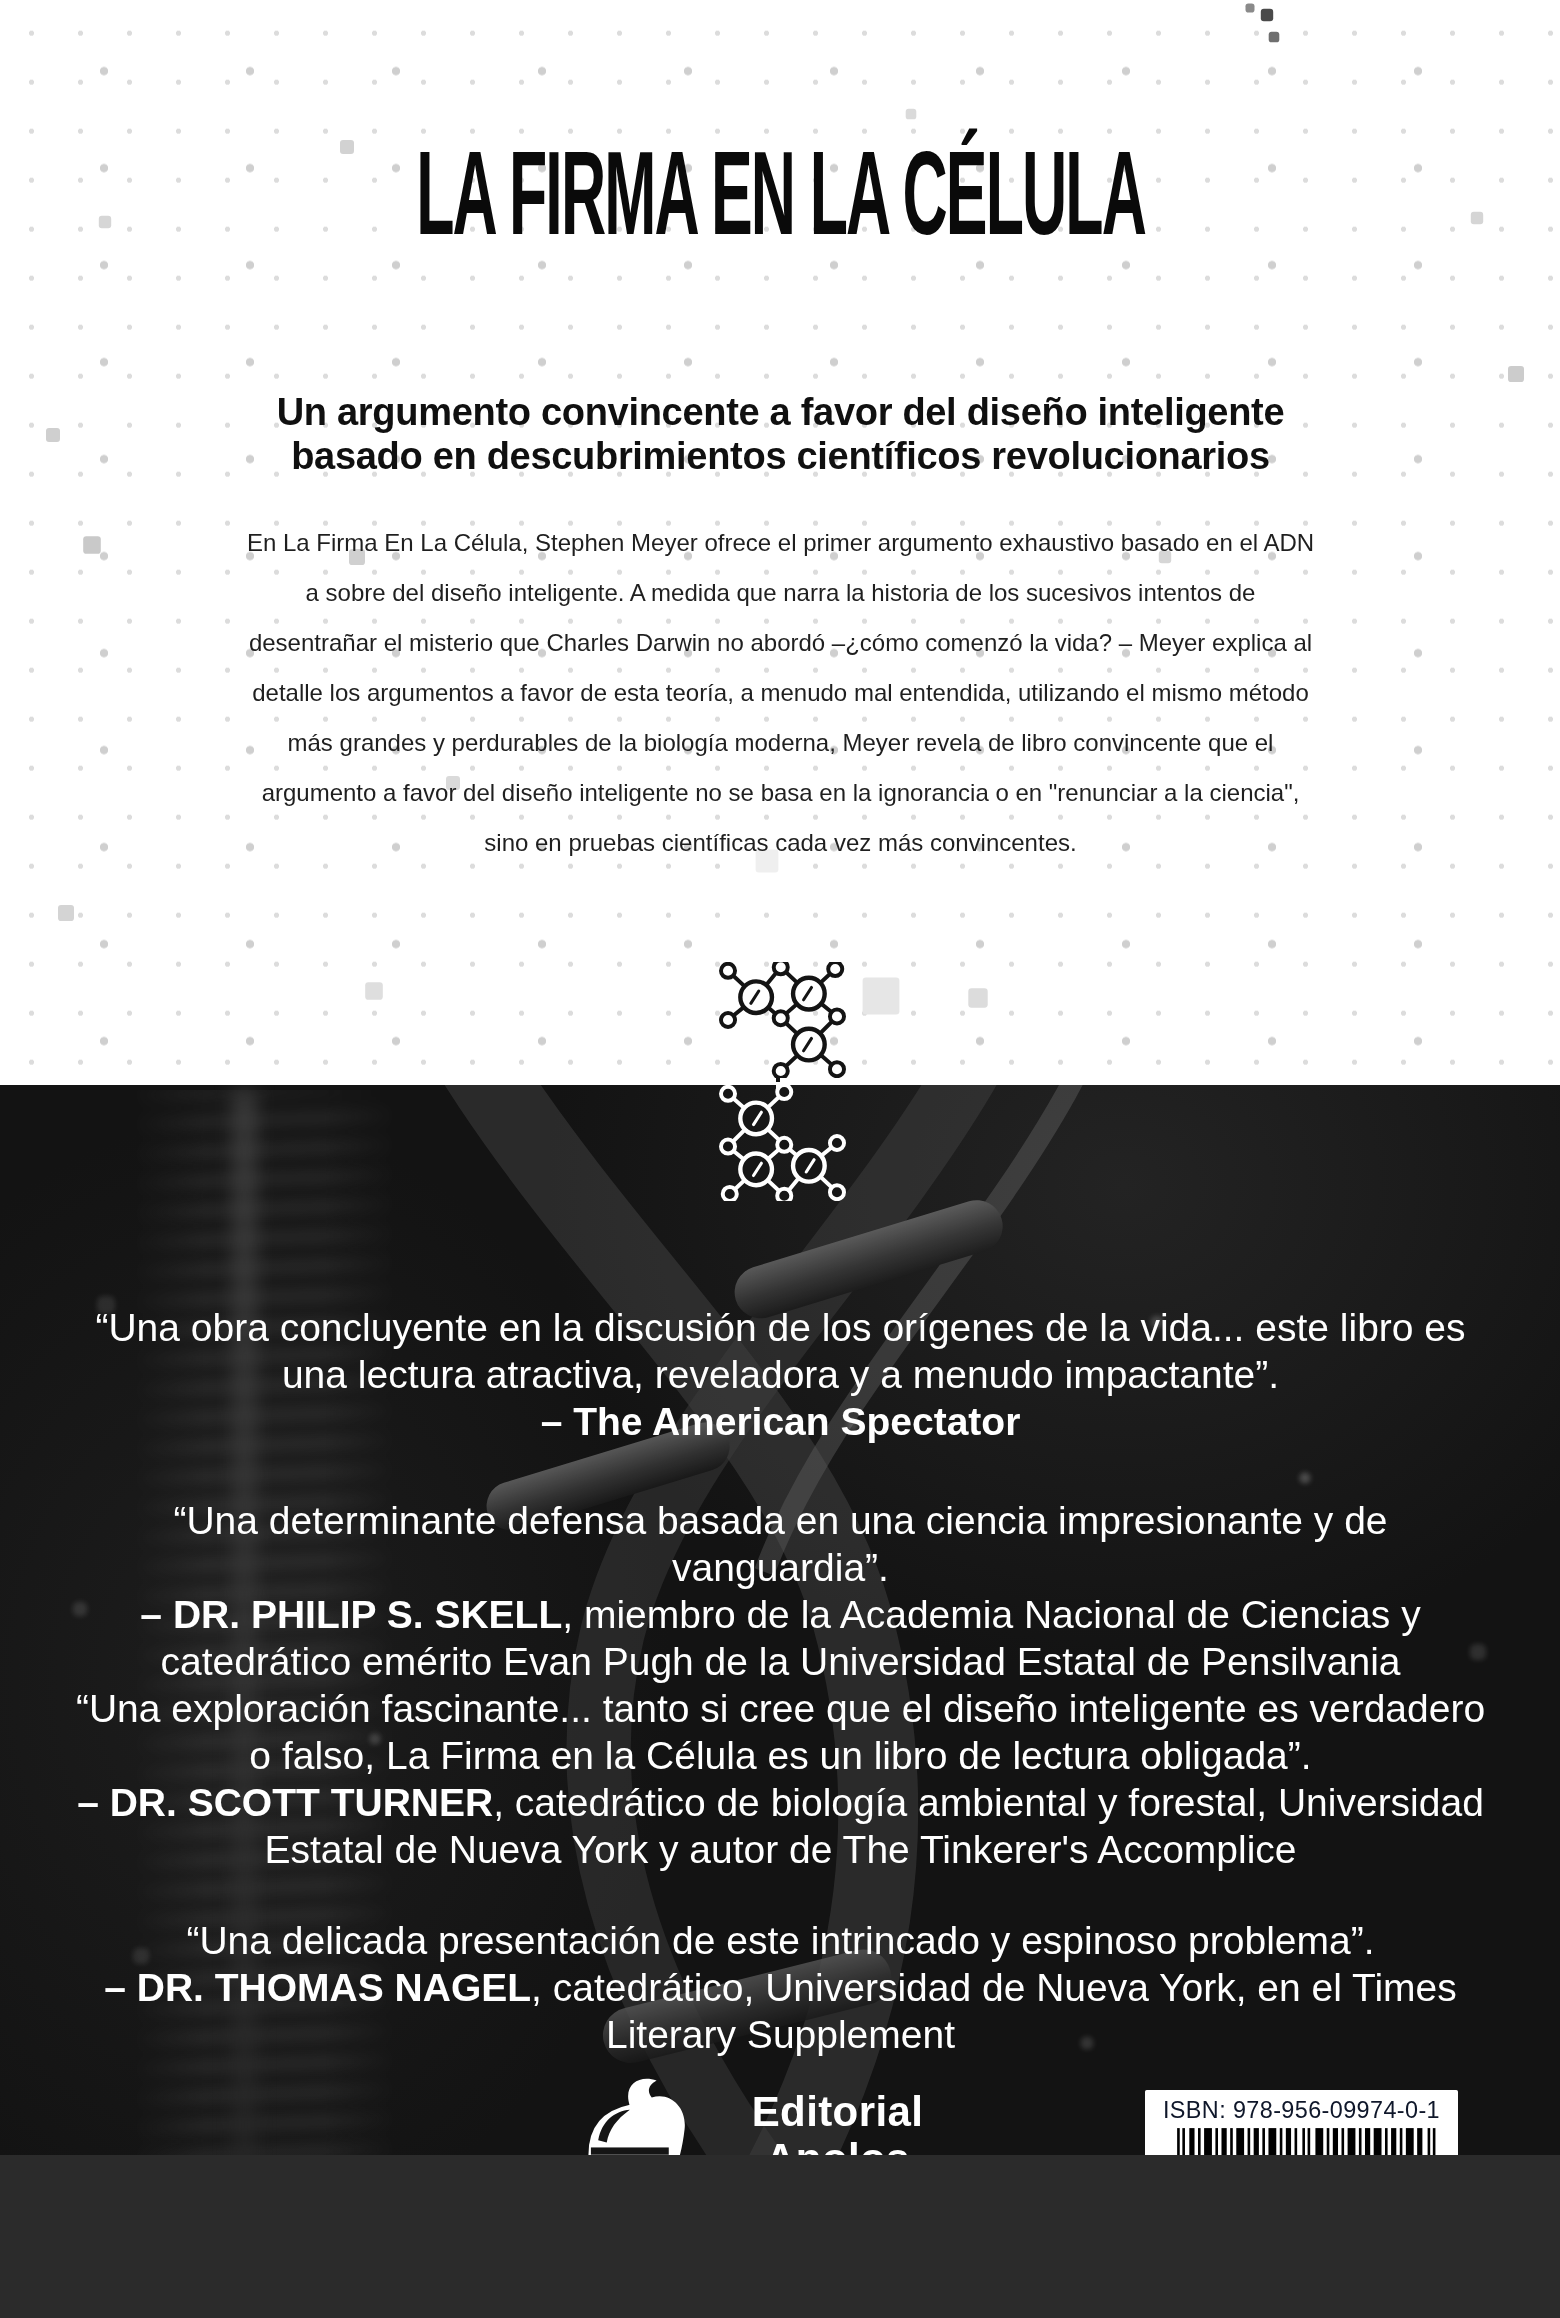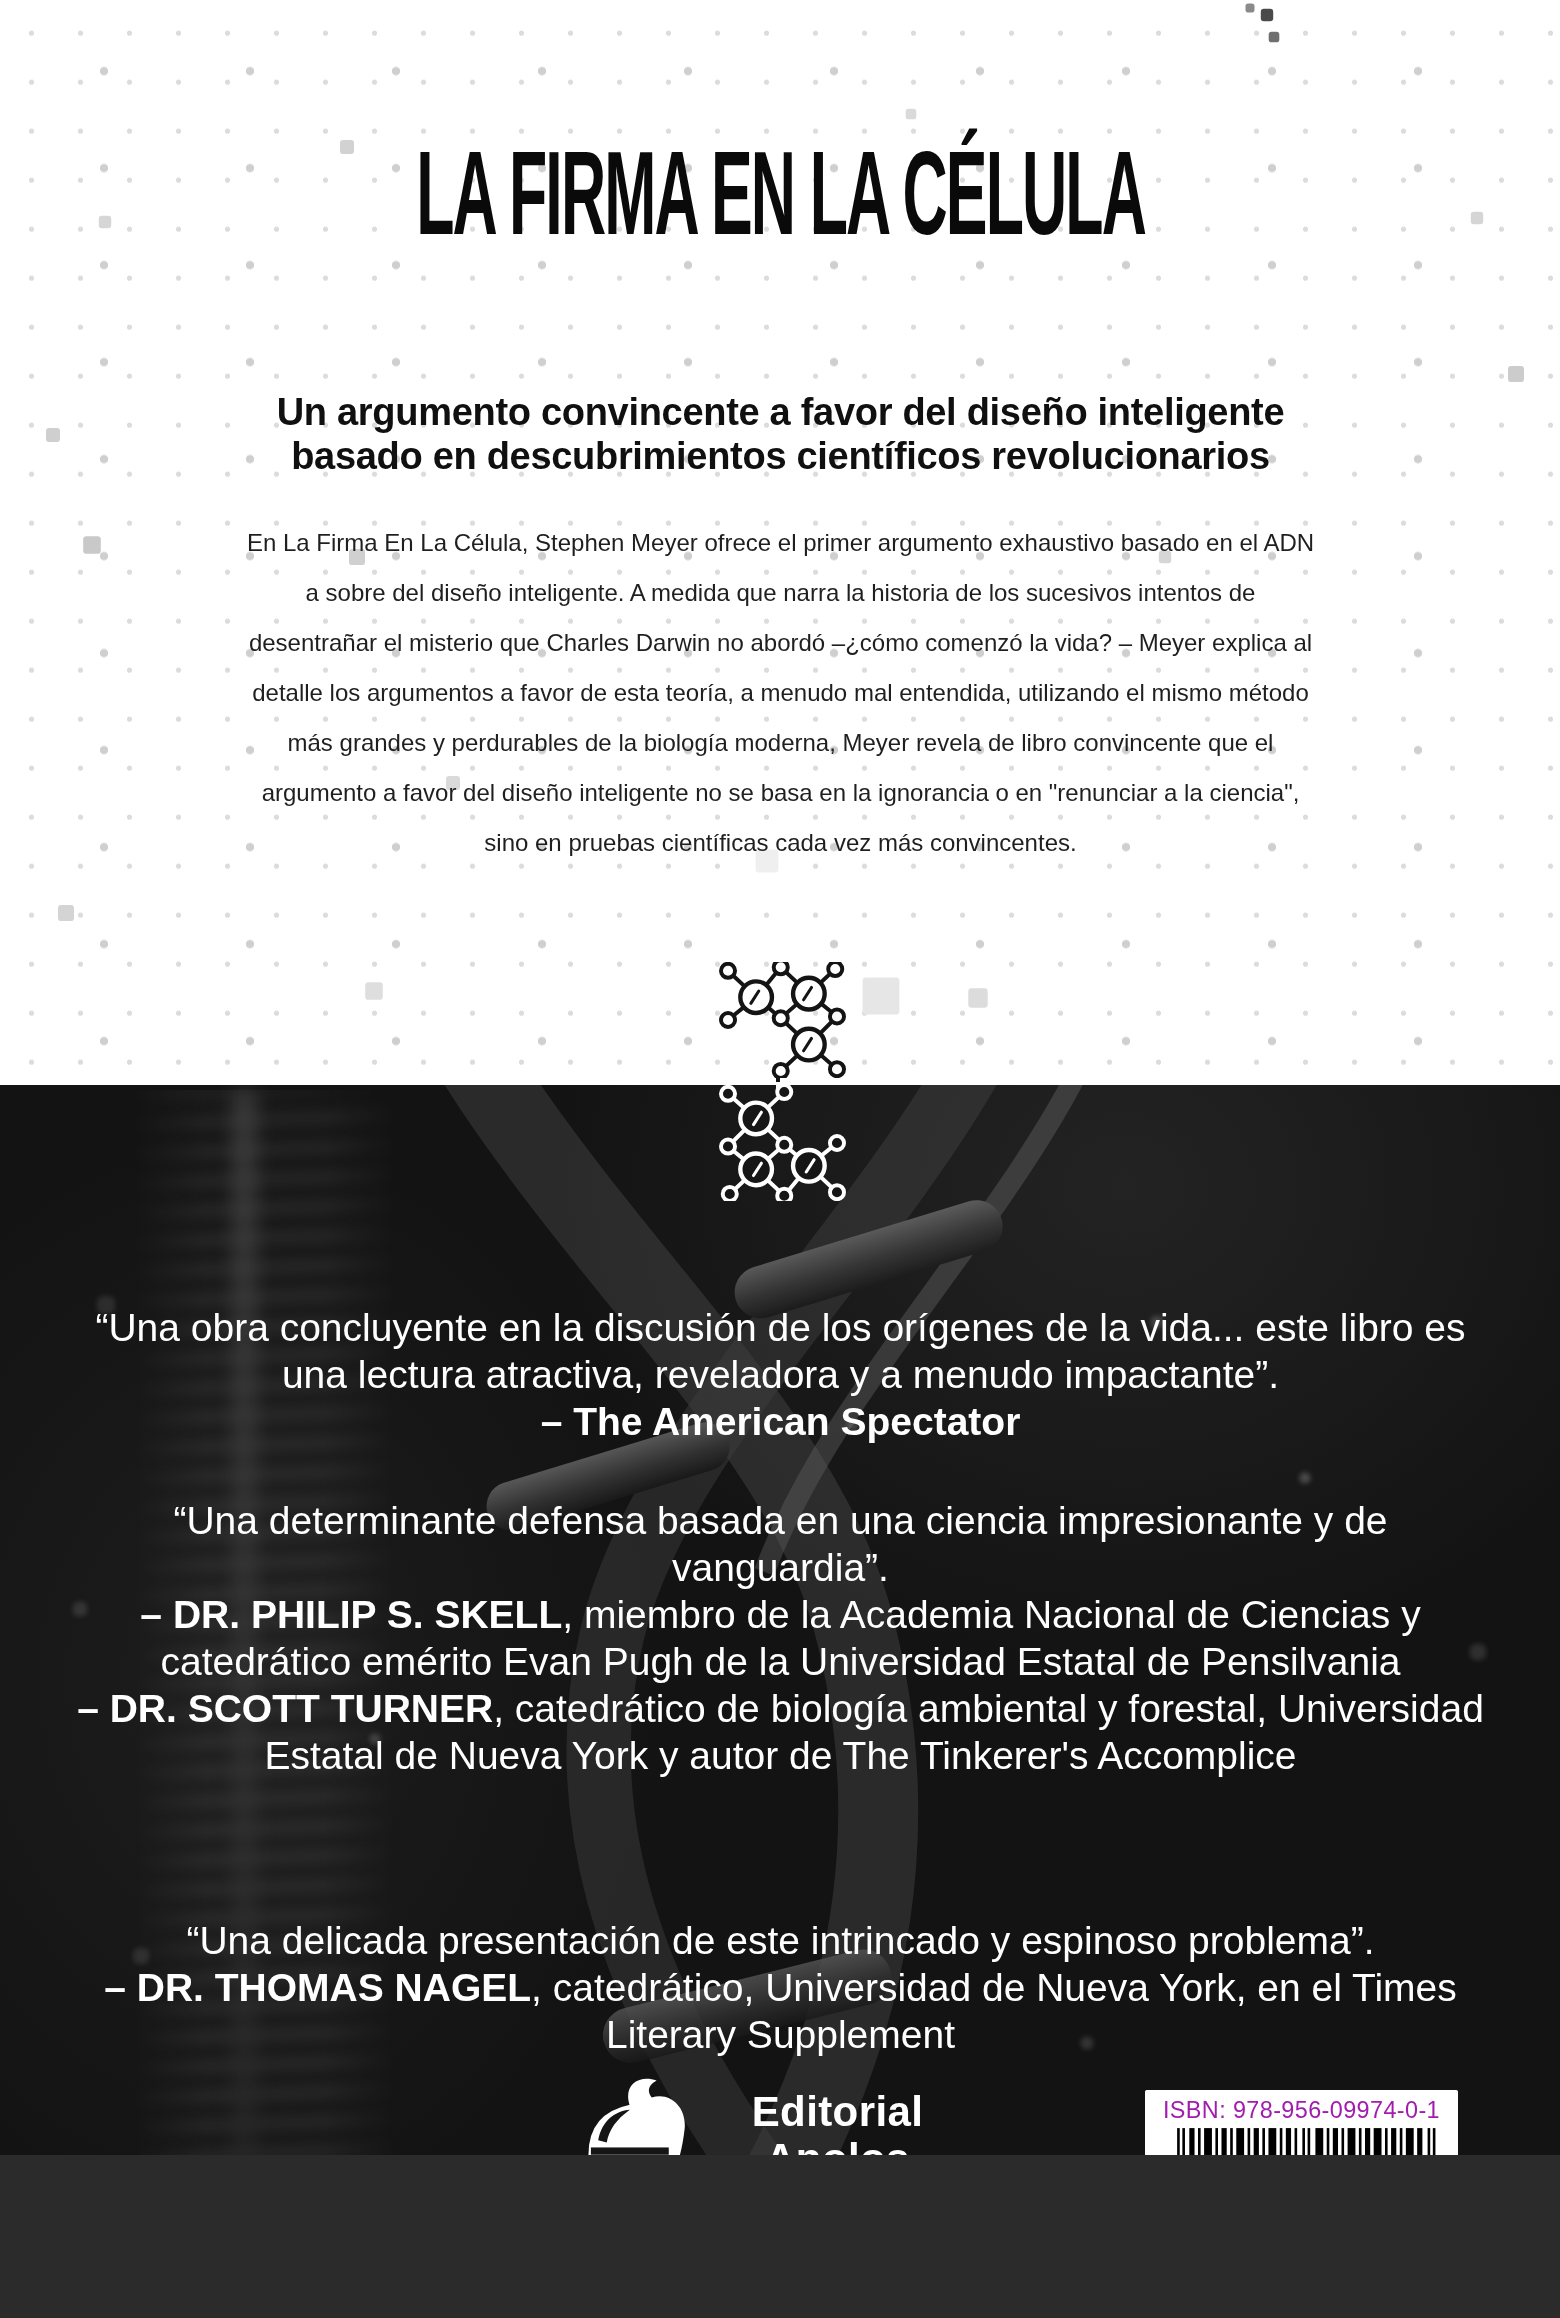--- a/index.html
+++ b/index.html
@@ -73,21 +73,21 @@
   .q1 .quote-source{margin-top:0;}
 
   
   .publisher{position:absolute;left:569px;top:2072px;z-index:3;display:flex;align-items:flex-start;}
   .knight{width:146px;height:174px;}
   .publisher-name{margin-left:14px;margin-top:15.6px;width:217px;text-align:center;
     color:#ffffff;font-size:42px;font-weight:700;line-height:47px;letter-spacing:0.4px;}
 
   .barcode-box{position:absolute;left:1145px;top:2090px;width:313px;height:201px;z-index:3;
     background:#ffffff;border-radius:1.7px;display:flex;flex-direction:column;align-items:center;}
-  .isbn-label{margin-top:7px;font-size:23.4px;color:#a21caf;letter-spacing:0.4px;white-space:nowrap;}
+  .isbn-label{margin-top:7px;font-size:23.4px;color:#0f172a;letter-spacing:0.4px;white-space:nowrap;}
   .bars{margin-top:3.5px;}
 </style>
 </head>
 <body>
 
 <div class="page">
 
   <div class="dark-base"></div>
   <div class="ladder"></div>
   <div class="spine"></div>
@@ -218,20 +218,21 @@
     <p class="quote-text">“Una obra concluyente en la discusión de los orígenes de la vida... este libro es una lectura atractiva, reveladora y a menudo impactante”.</p>
     <p class="quote-source"><span class="src-bold">– The American Spectator</span><span></span></p>
   </div>
 
   <div class="quote q2">
     <p class="quote-text">“Una determinante defensa basada en una ciencia impresionante y de vanguardia”.</p>
     <p class="quote-source"><span class="src-bold">– DR. PHILIP S. SKELL</span><span>, miembro de la Academia Nacional de Ciencias y catedrático emérito Evan Pugh de la Universidad Estatal de Pensilvania</span></p>
   </div>
 
   <div class="quote q3">
+    <p class="quote-text">“Una exploración fascinante... tanto si cree que el diseño inteligente es verdadero o falso, La Firma en la Célula es un libro de lectura obligada”.</p>
     <p class="quote-source"><span class="src-bold">– DR. SCOTT TURNER</span><span>, catedrático de biología ambiental y forestal, Universidad Estatal de Nueva York y autor de The Tinkerer's Accomplice</span></p>
   </div>
 
   <div class="quote q4">
     <p class="quote-text">“Una delicada presentación de este intrincado y espinoso problema”.</p>
     <p class="quote-source"><span class="src-bold">– DR. THOMAS NAGEL</span><span>, catedrático, Universidad de Nueva York, en el Times Literary Supplement</span></p>
   </div>
 
   <div class="publisher">
     <svg class="knight" viewBox="0 0 120 135">

